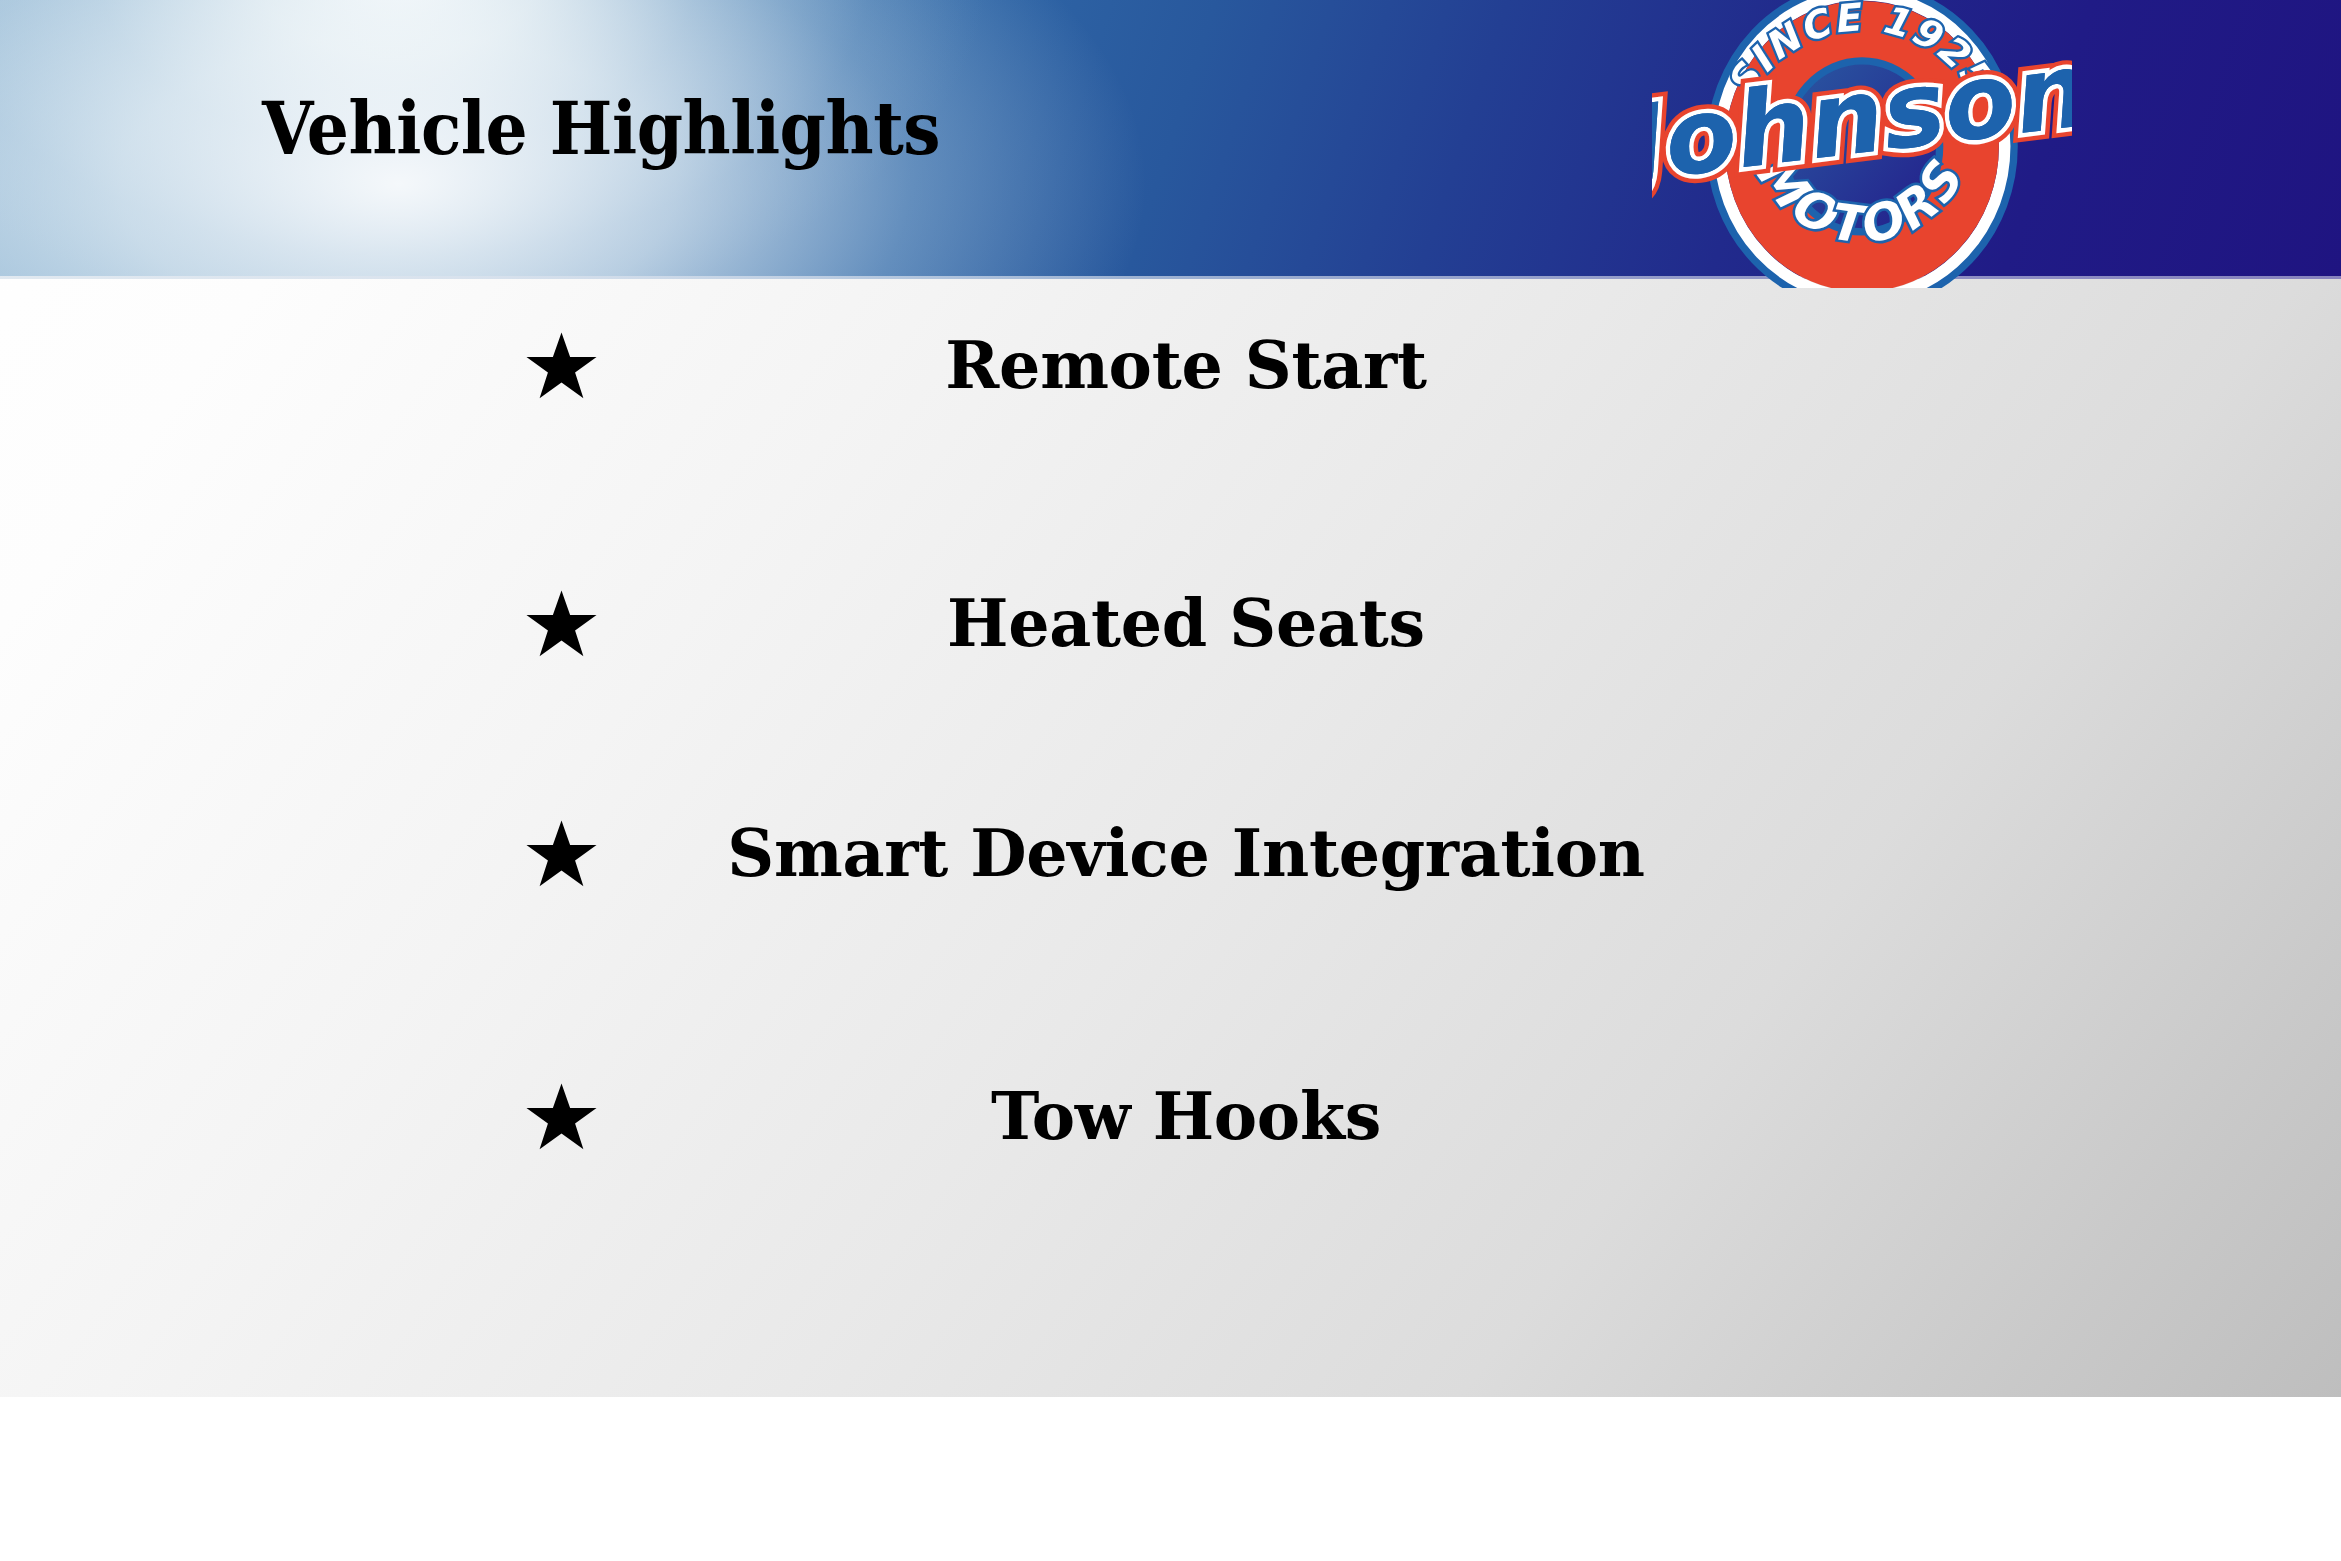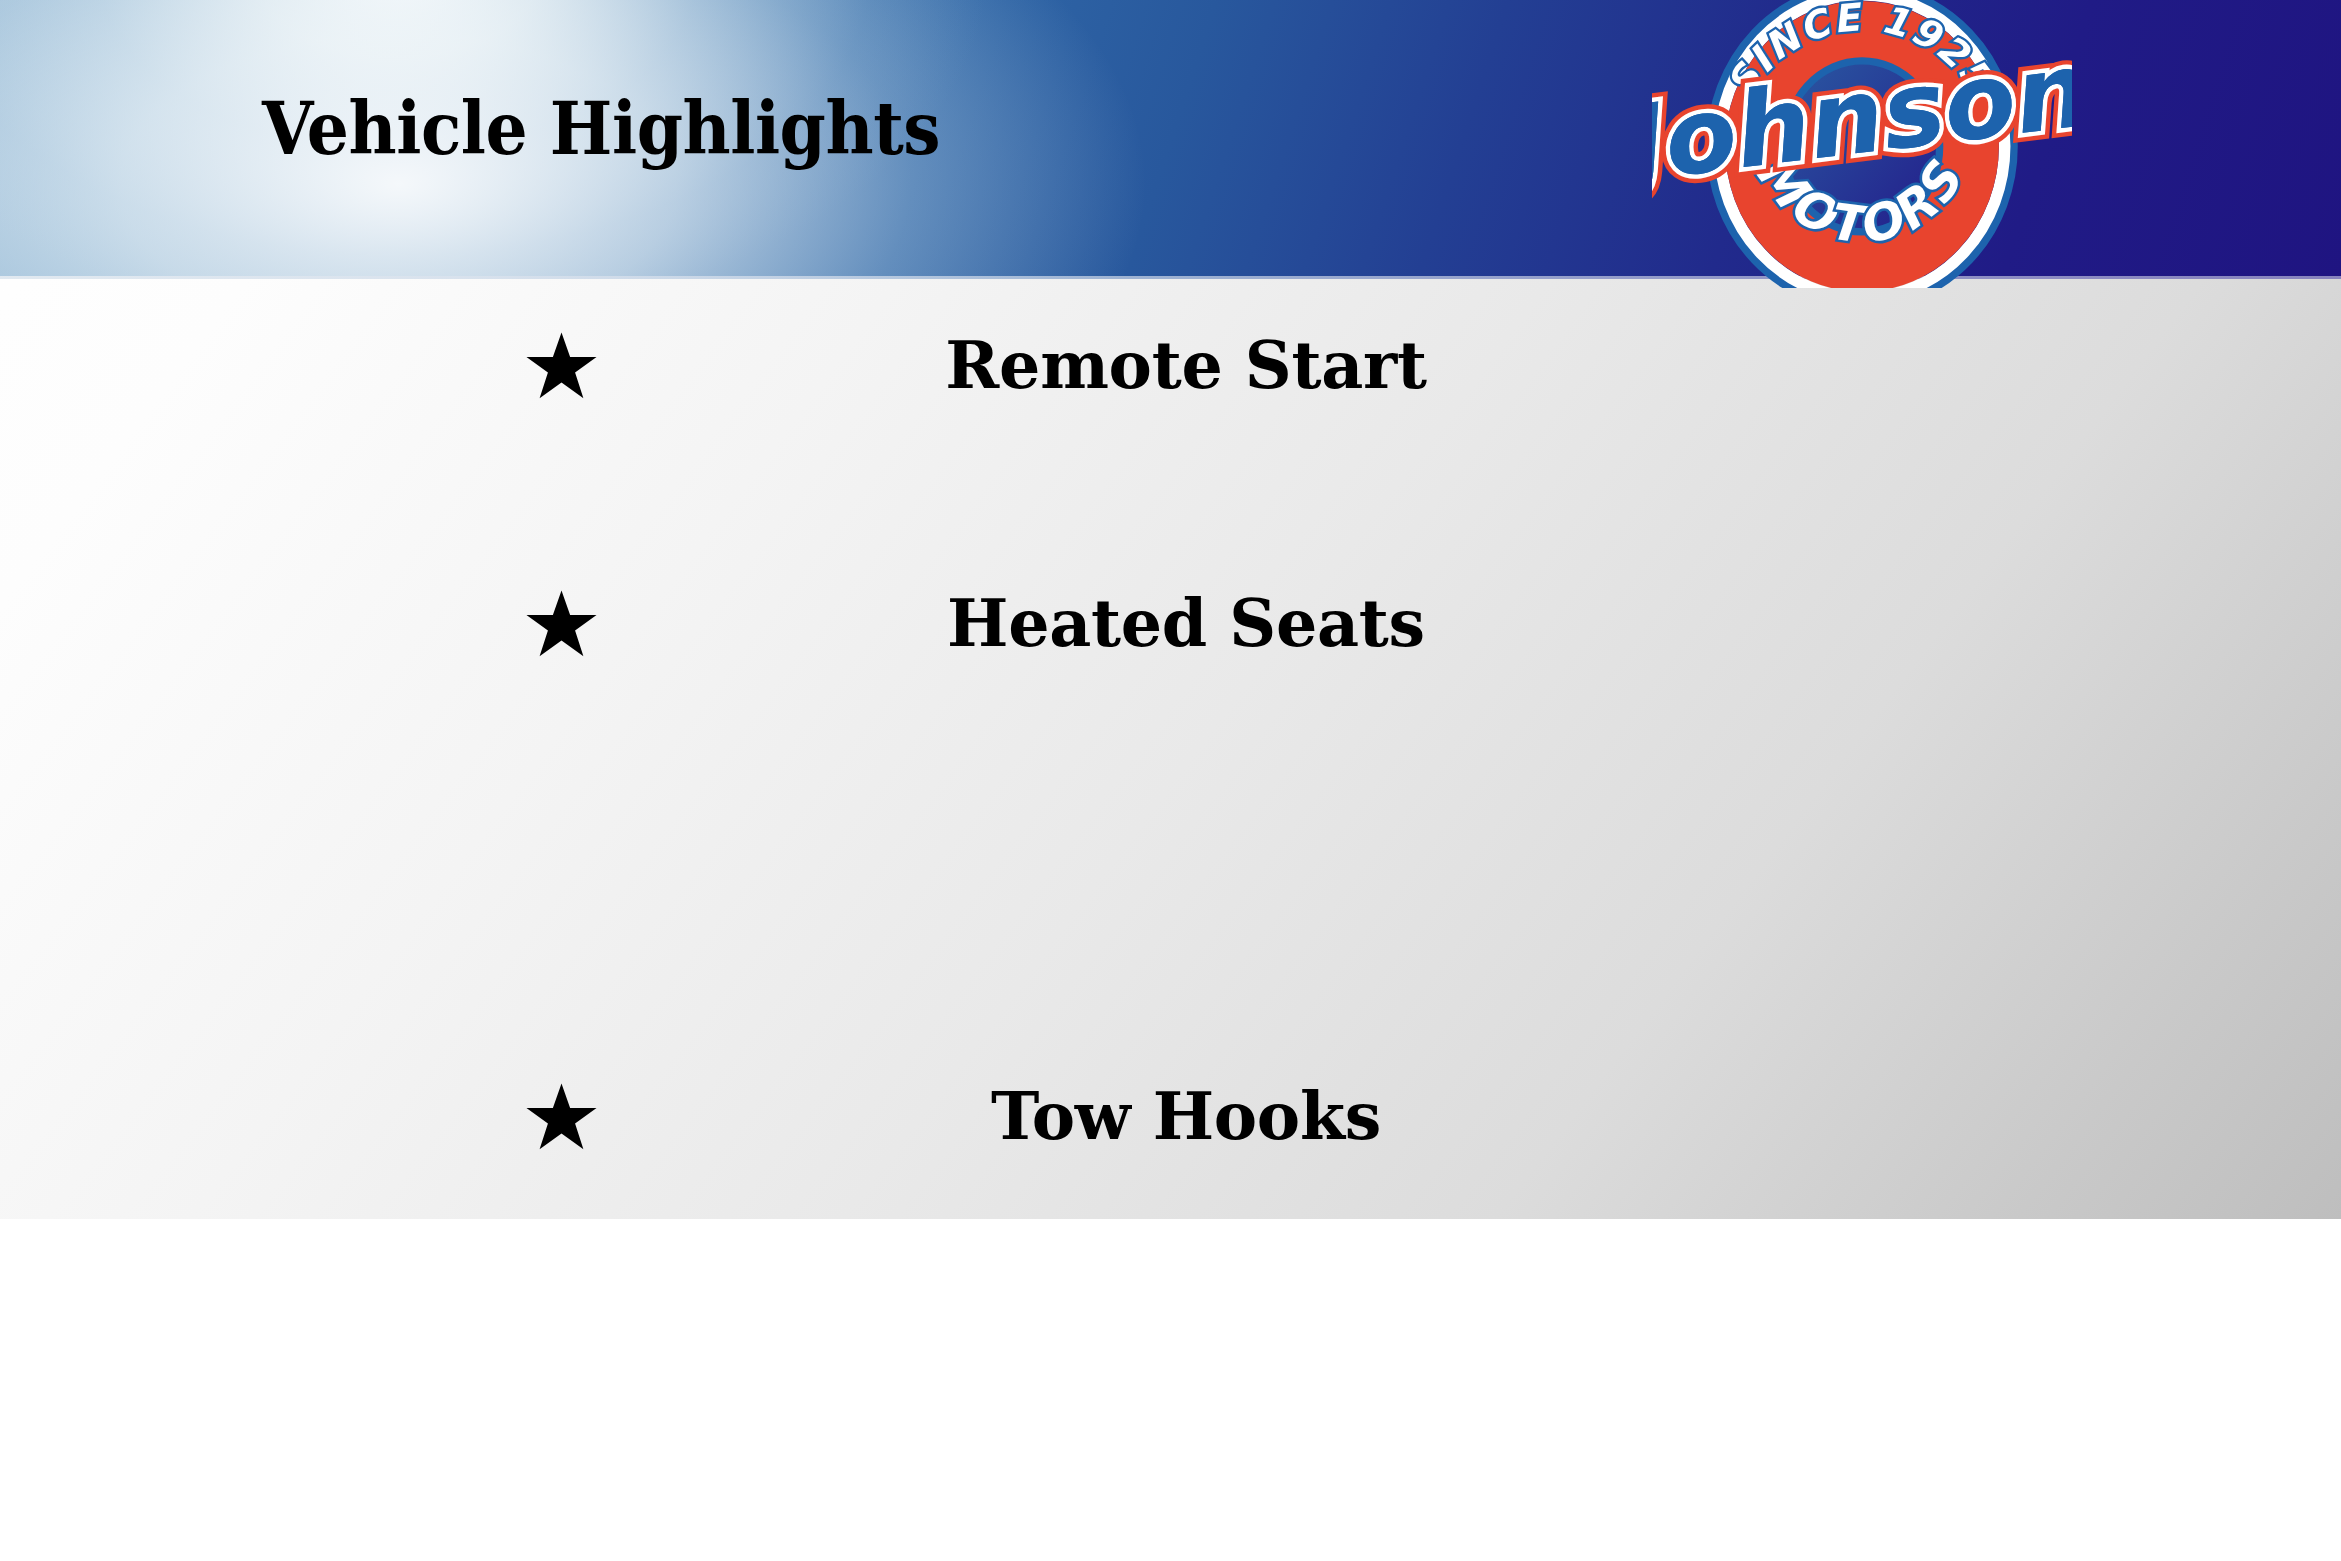--- a/index.html
+++ b/index.html
@@ -11,21 +11,21 @@
   body {
     width: 2342px;
     height: 1561px;
     overflow: hidden;
     font-family: "Liberation Serif", "DejaVu Serif", serif;
   }
 
   .slide {
     position: relative;
     width: 2342px;
-    height: 1219px;
+    height: 1397px;
     overflow: hidden;
     
     background:
       linear-gradient(127deg,
         #ffffff 0%,
         #fdfdfd 14%,
         #f4f4f4 34%,
         #e9e9e9 54%,
         #dcdcdc 74%,
         #c9c9c9 90%,
@@ -218,20 +218,28 @@
 
     <div class="bullet-row row-1">
       <span class="bullet-star">
         <svg viewBox="0 0 100 100" xmlns="http://www.w3.org/2000/svg">
           <polygon points="50,2 61.8,35.5 98,35.5 68.6,56.8 80,92 50,70.5 20,92 31.4,56.8 2,35.5 38.2,35.5" fill="#000000"></polygon>
         </svg>
       </span>
       <span class="bullet-label">Heated Seats</span>
     </div>
 
+    <div class="bullet-row row-2">
+      <span class="bullet-star">
+        <svg viewBox="0 0 100 100" xmlns="http://www.w3.org/2000/svg">
+          <polygon points="50,2 61.8,35.5 98,35.5 68.6,56.8 80,92 50,70.5 20,92 31.4,56.8 2,35.5 38.2,35.5" fill="#000000"></polygon>
+        </svg>
+      </span>
+      <span class="bullet-label">Smart Device Integration</span>
+    </div>
 
     <div class="bullet-row row-3">
       <span class="bullet-star">
         <svg viewBox="0 0 100 100" xmlns="http://www.w3.org/2000/svg">
           <polygon points="50,2 61.8,35.5 98,35.5 68.6,56.8 80,92 50,70.5 20,92 31.4,56.8 2,35.5 38.2,35.5" fill="#000000"></polygon>
         </svg>
       </span>
       <span class="bullet-label">Tow Hooks</span>
     </div>
 

